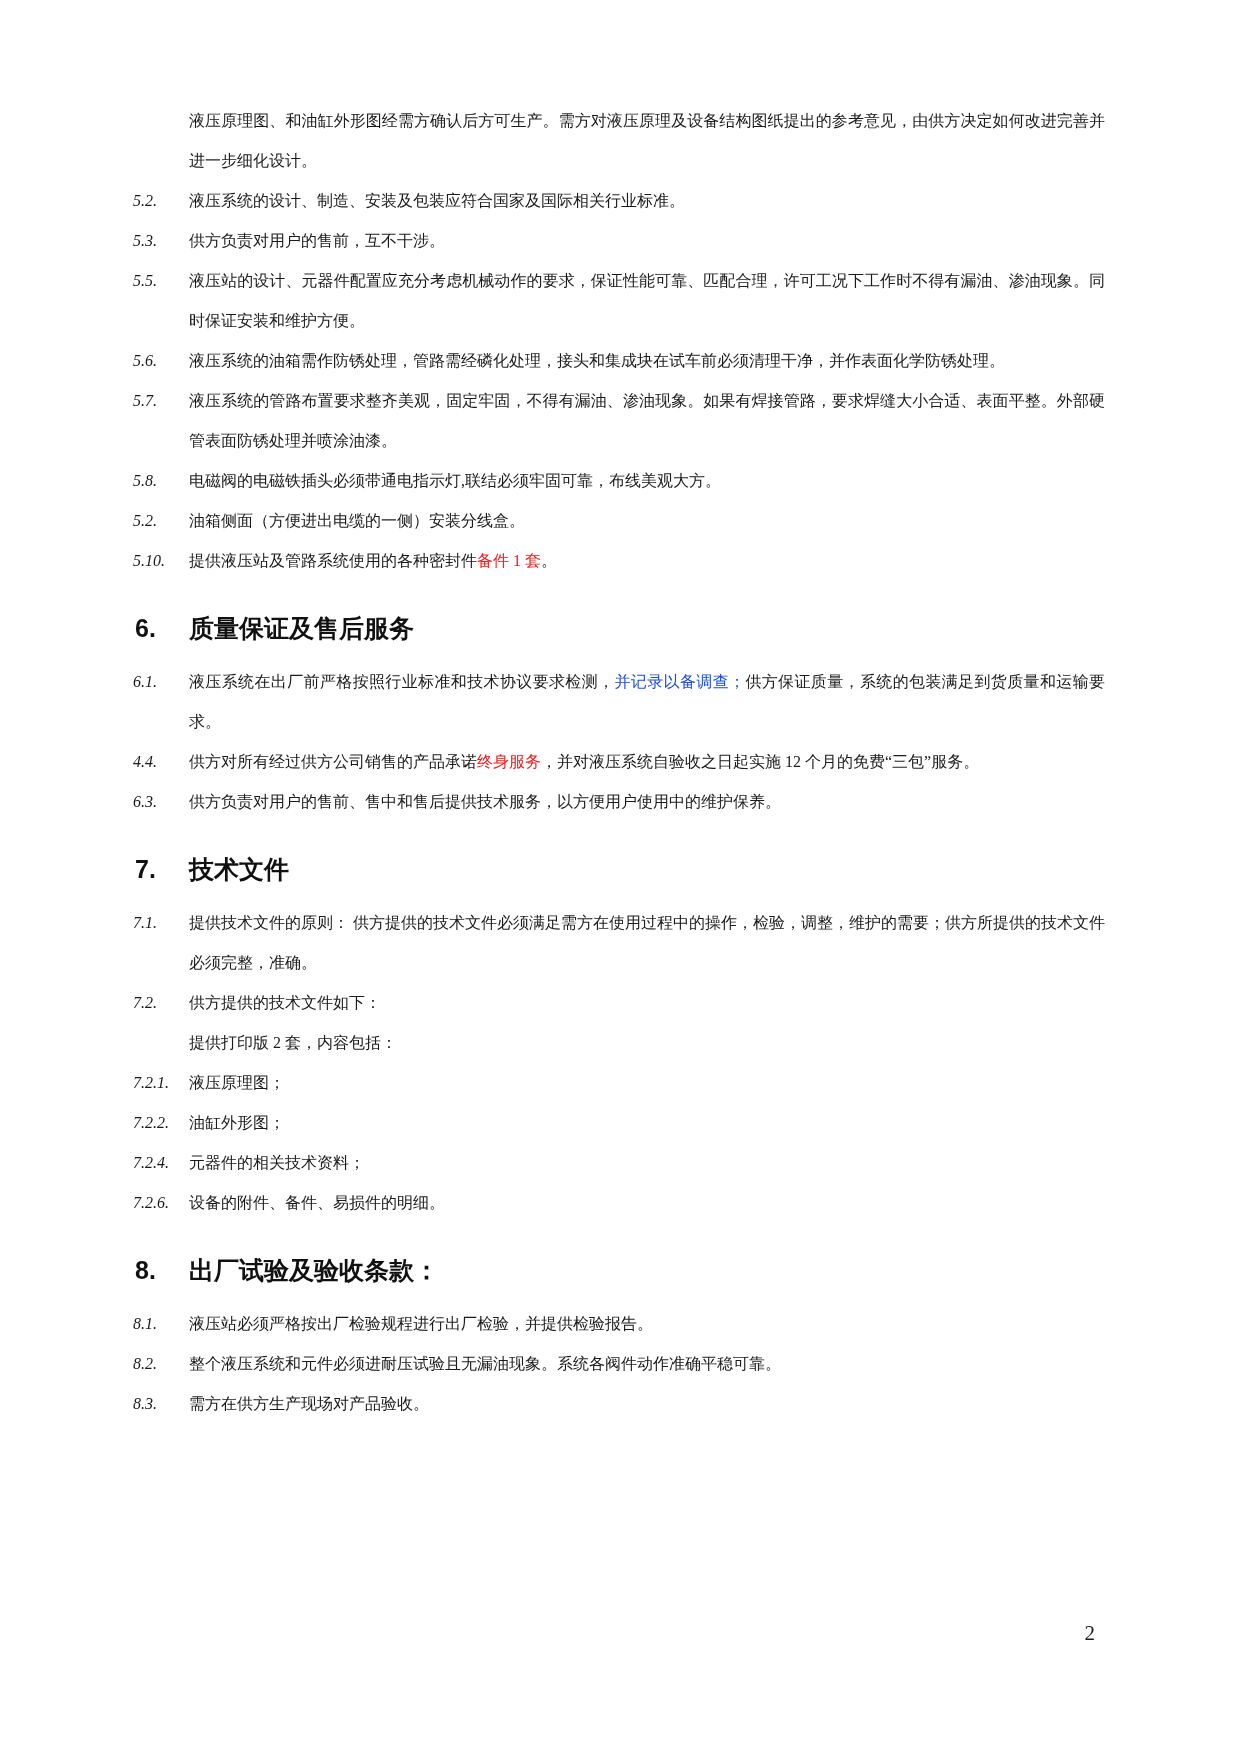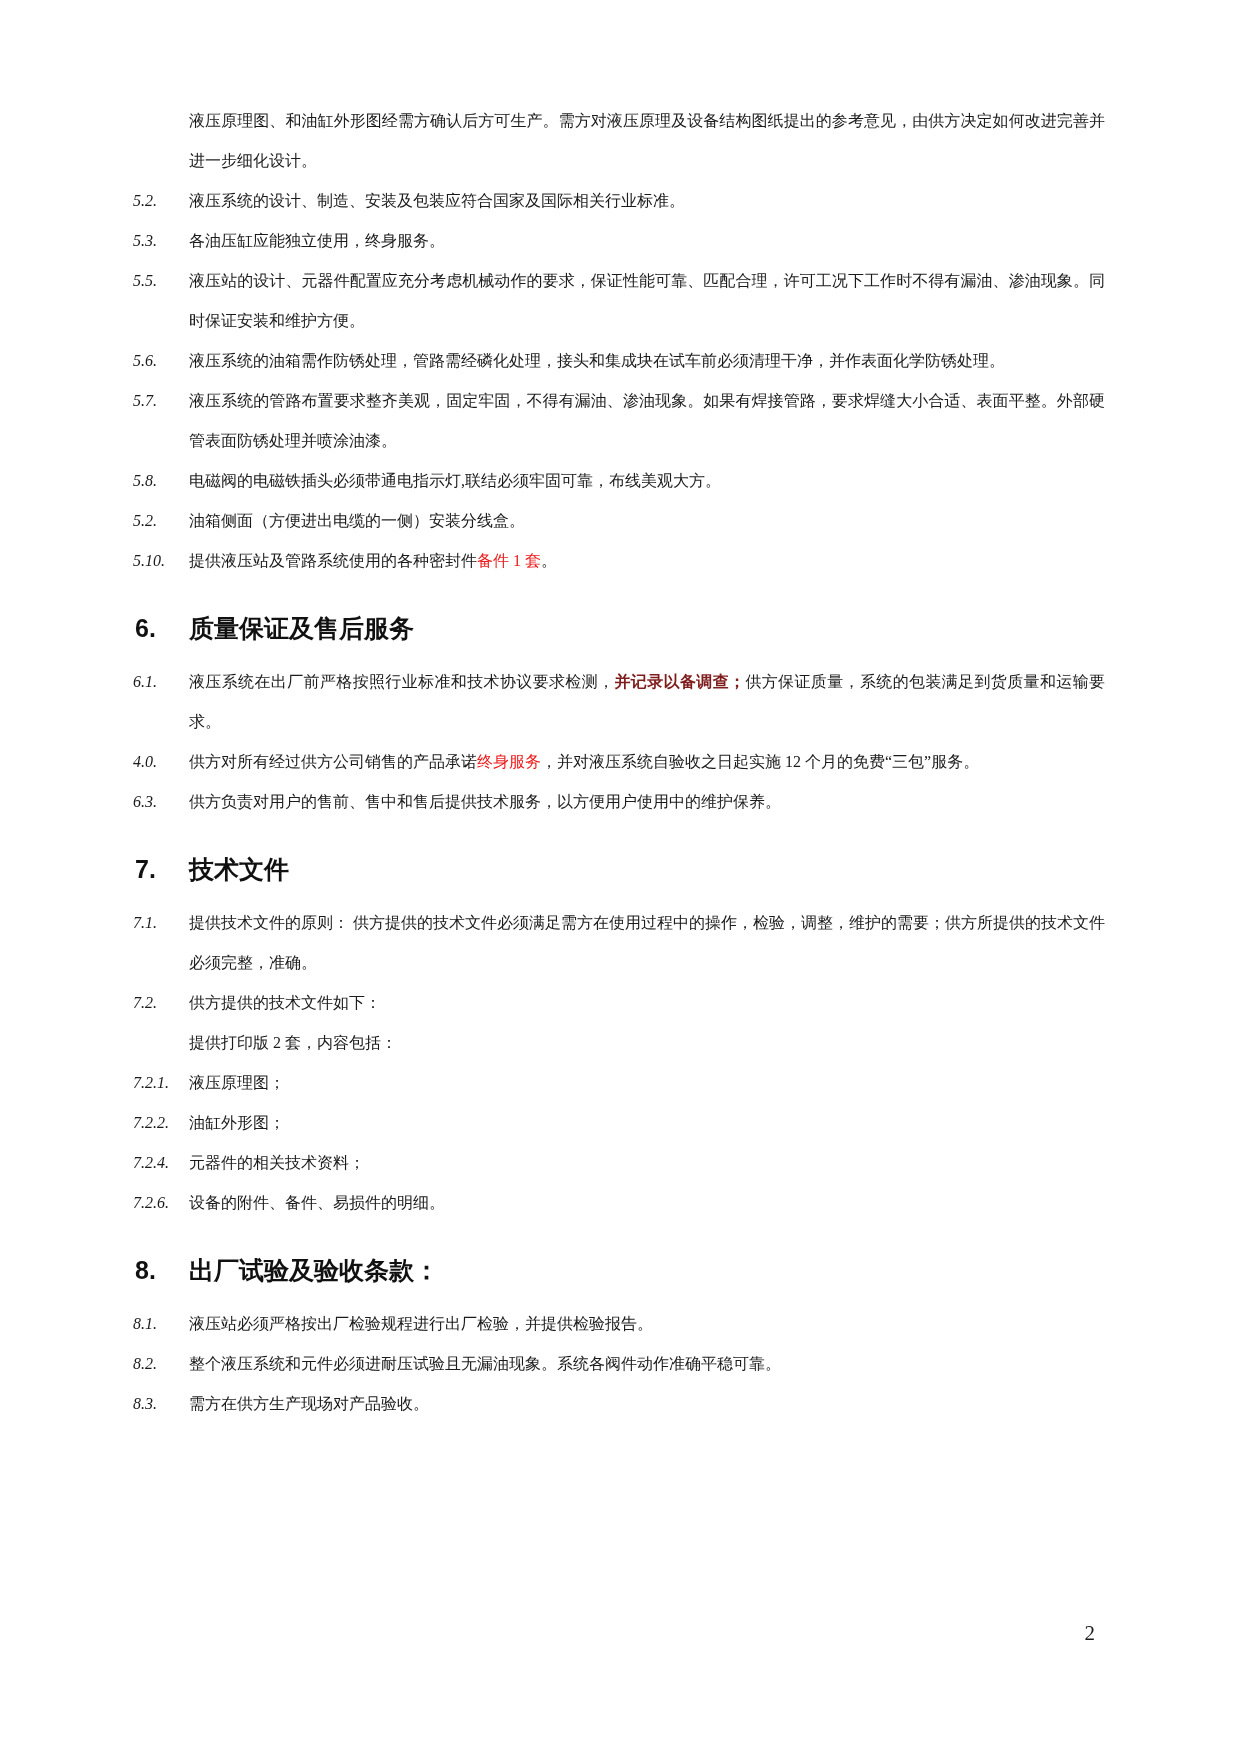--- a/index.html
+++ b/index.html
@@ -42,21 +42,21 @@
     line-height: 42px;
     color: #111;
     margin: 26px 0 13px 0;
   }
   .heading .num {
     position: absolute;
     left: 2px;
     top: 0;
   }
   .red-text { color: #ed1c1c; margin-top: 45px; }
-  .purple-text { color: #7f1d1d; font-weight: bold; }
+  .purple-text { color: #1d4ed8; }
   .page-number {
     position: absolute;
     right: 146px;
     top: 1618px;
     font-size: 21px;
     line-height: 30px;
     color: #1b1b1b;
   }
 </style>
 </head>
@@ -66,21 +66,21 @@
   <div class="content">
 
     <p class="para indented">液压原理图、和油缸外形图经需方确认后方可生产。需方对液压原理及设备结构图纸提出的参考意见，由供方决定如何改进完善并进一步细化设计。</p>
 
     <div class="item">
       <span class="num">5.2.</span>
       <span>液压系统的设计、制造、安装及包装应符合国家及国际相关行业标准。</span>
     </div>
     <div class="item">
       <span class="num">5.3.</span>
-      <span>各油压缸应能独立使用，终身服务。</span>
+      <span>供方负责对用户的售前，互不干涉。</span>
     </div>
     <div class="item">
       <span class="num">5.5.</span>
       <span>液压站的设计、元器件配置应充分考虑机械动作的要求，保证性能可靠、匹配合理，许可工况下工作时不得有漏油、渗油现象。同时保证安装和维护方便。</span>
     </div>
     <div class="item">
       <span class="num">5.6.</span>
       <span>液压系统的油箱需作防锈处理，管路需经磷化处理，接头和集成块在试车前必须清理干净，并作表面化学防锈处理。</span>
     </div>
     <div class="item">
@@ -103,21 +103,21 @@
     <div class="heading">
       <span class="num">6.</span>
       <span>质量保证及售后服务</span>
     </div>
 
     <div class="item">
       <span class="num">6.1.</span>
       <span>液压系统在出厂前严格按照行业标准和技术协议要求检测，</span><span class="purple-text">并记录以备调查；</span><span>供方保证质量，系统的包装满足到货质量和运输要求。</span>
     </div>
     <div class="item">
-      <span class="num">4.0.</span>
+      <span class="num">4.4.</span>
       <span>供方对所有经过供方公司销售的产品承诺</span><span class="red-text">终身服务</span><span>，并对液压系统自验收之日起实施 12 个月的免费“三包”服务。</span>
     </div>
     <div class="item">
       <span class="num">6.3.</span>
       <span>供方负责对用户的售前、售中和售后提供技术服务，以方便用户使用中的维护保养。</span>
     </div>
 
     <div class="heading">
       <span class="num">7.</span>
       <span>技术文件</span>

